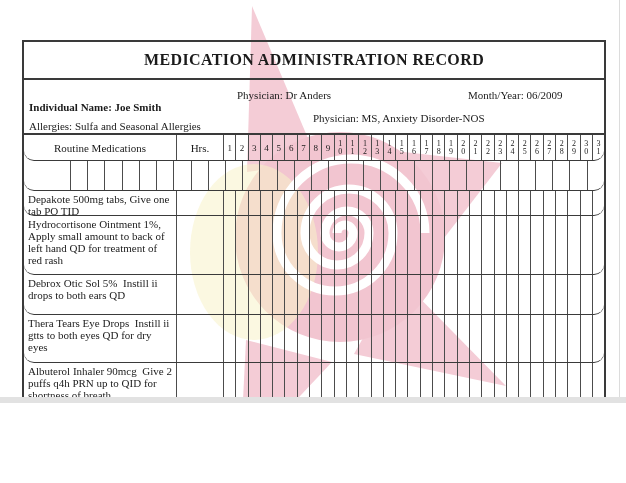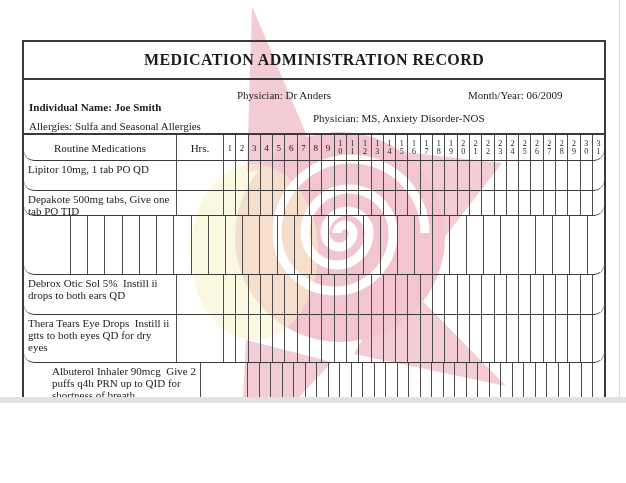--- a/index.html
+++ b/index.html
@@ -25,21 +25,21 @@
   .info{position:relative;height:53px;box-sizing:border-box;font-size:11px;}
   .info span{position:absolute;white-space:nowrap;}
   .i-name{left:5px;top:21px;font-weight:bold;}
   .i-phys{left:213px;top:9px;}
   .i-month{left:444px;top:9px;}
   .i-allerg{left:5px;top:40px;}
   .i-diag{left:289px;top:32px;}
 
   .grid{border-top:2px solid #3a3a3a;box-sizing:border-box;}
   .grid-row{display:flex;box-sizing:border-box;border-bottom:1px solid #3a3a3a;border-radius:10px;}
-  .grid-row:last-child{border-bottom:none;padding-left:24px;}
+  .grid-row:last-child{border-bottom:none;}
   .cell{box-sizing:border-box;border-right:1px solid #4c4c4c;}
   .cell:last-child{border-right:none;}
   .cell.med{width:153px;flex:0 0 153px;}
   .cell.hrs{width:47px;flex:0 0 47px;}
   .cell.day{flex:1 1 0;min-width:0;}
 
   .grid-row.header{height:26px;align-items:stretch;}
   .header .med,.header .hrs{display:flex;align-items:center;justify-content:center;
                             font-size:11px;}
   .header .day{display:flex;align-items:center;justify-content:center;
@@ -238,23 +238,20 @@
           </div>
           <div class="cell day">
             <span>
               <span class="stk">3</span>
               <span class="stk">1</span>
             </span>
           </div>
         </div>
 
     <div class="grid-row r0">
-          <div class="cell med">
-            <div class="med-text">Lipitor 10mg, 1 tab PO QD</div>
-          </div>
           <div class="cell hrs"></div>
           <div class="cell day"></div>
           <div class="cell day"></div>
           <div class="cell day"></div>
           <div class="cell day"></div>
           <div class="cell day"></div>
           <div class="cell day"></div>
           <div class="cell day"></div>
           <div class="cell day"></div>
           <div class="cell day"></div>
@@ -312,20 +309,23 @@
           <div class="cell day"></div>
           <div class="cell day"></div>
           <div class="cell day"></div>
           <div class="cell day"></div>
           <div class="cell day"></div>
           <div class="cell day"></div>
           <div class="cell day"></div>
           <div class="cell day"></div>
         </div>
         <div class="grid-row r2">
+          <div class="cell med">
+            <div class="med-text">Hydrocortisone Ointment 1%, Apply small amount to back of left hand QD for treatment of red rash</div>
+          </div>
           <div class="cell hrs"></div>
           <div class="cell day"></div>
           <div class="cell day"></div>
           <div class="cell day"></div>
           <div class="cell day"></div>
           <div class="cell day"></div>
           <div class="cell day"></div>
           <div class="cell day"></div>
           <div class="cell day"></div>
           <div class="cell day"></div>

